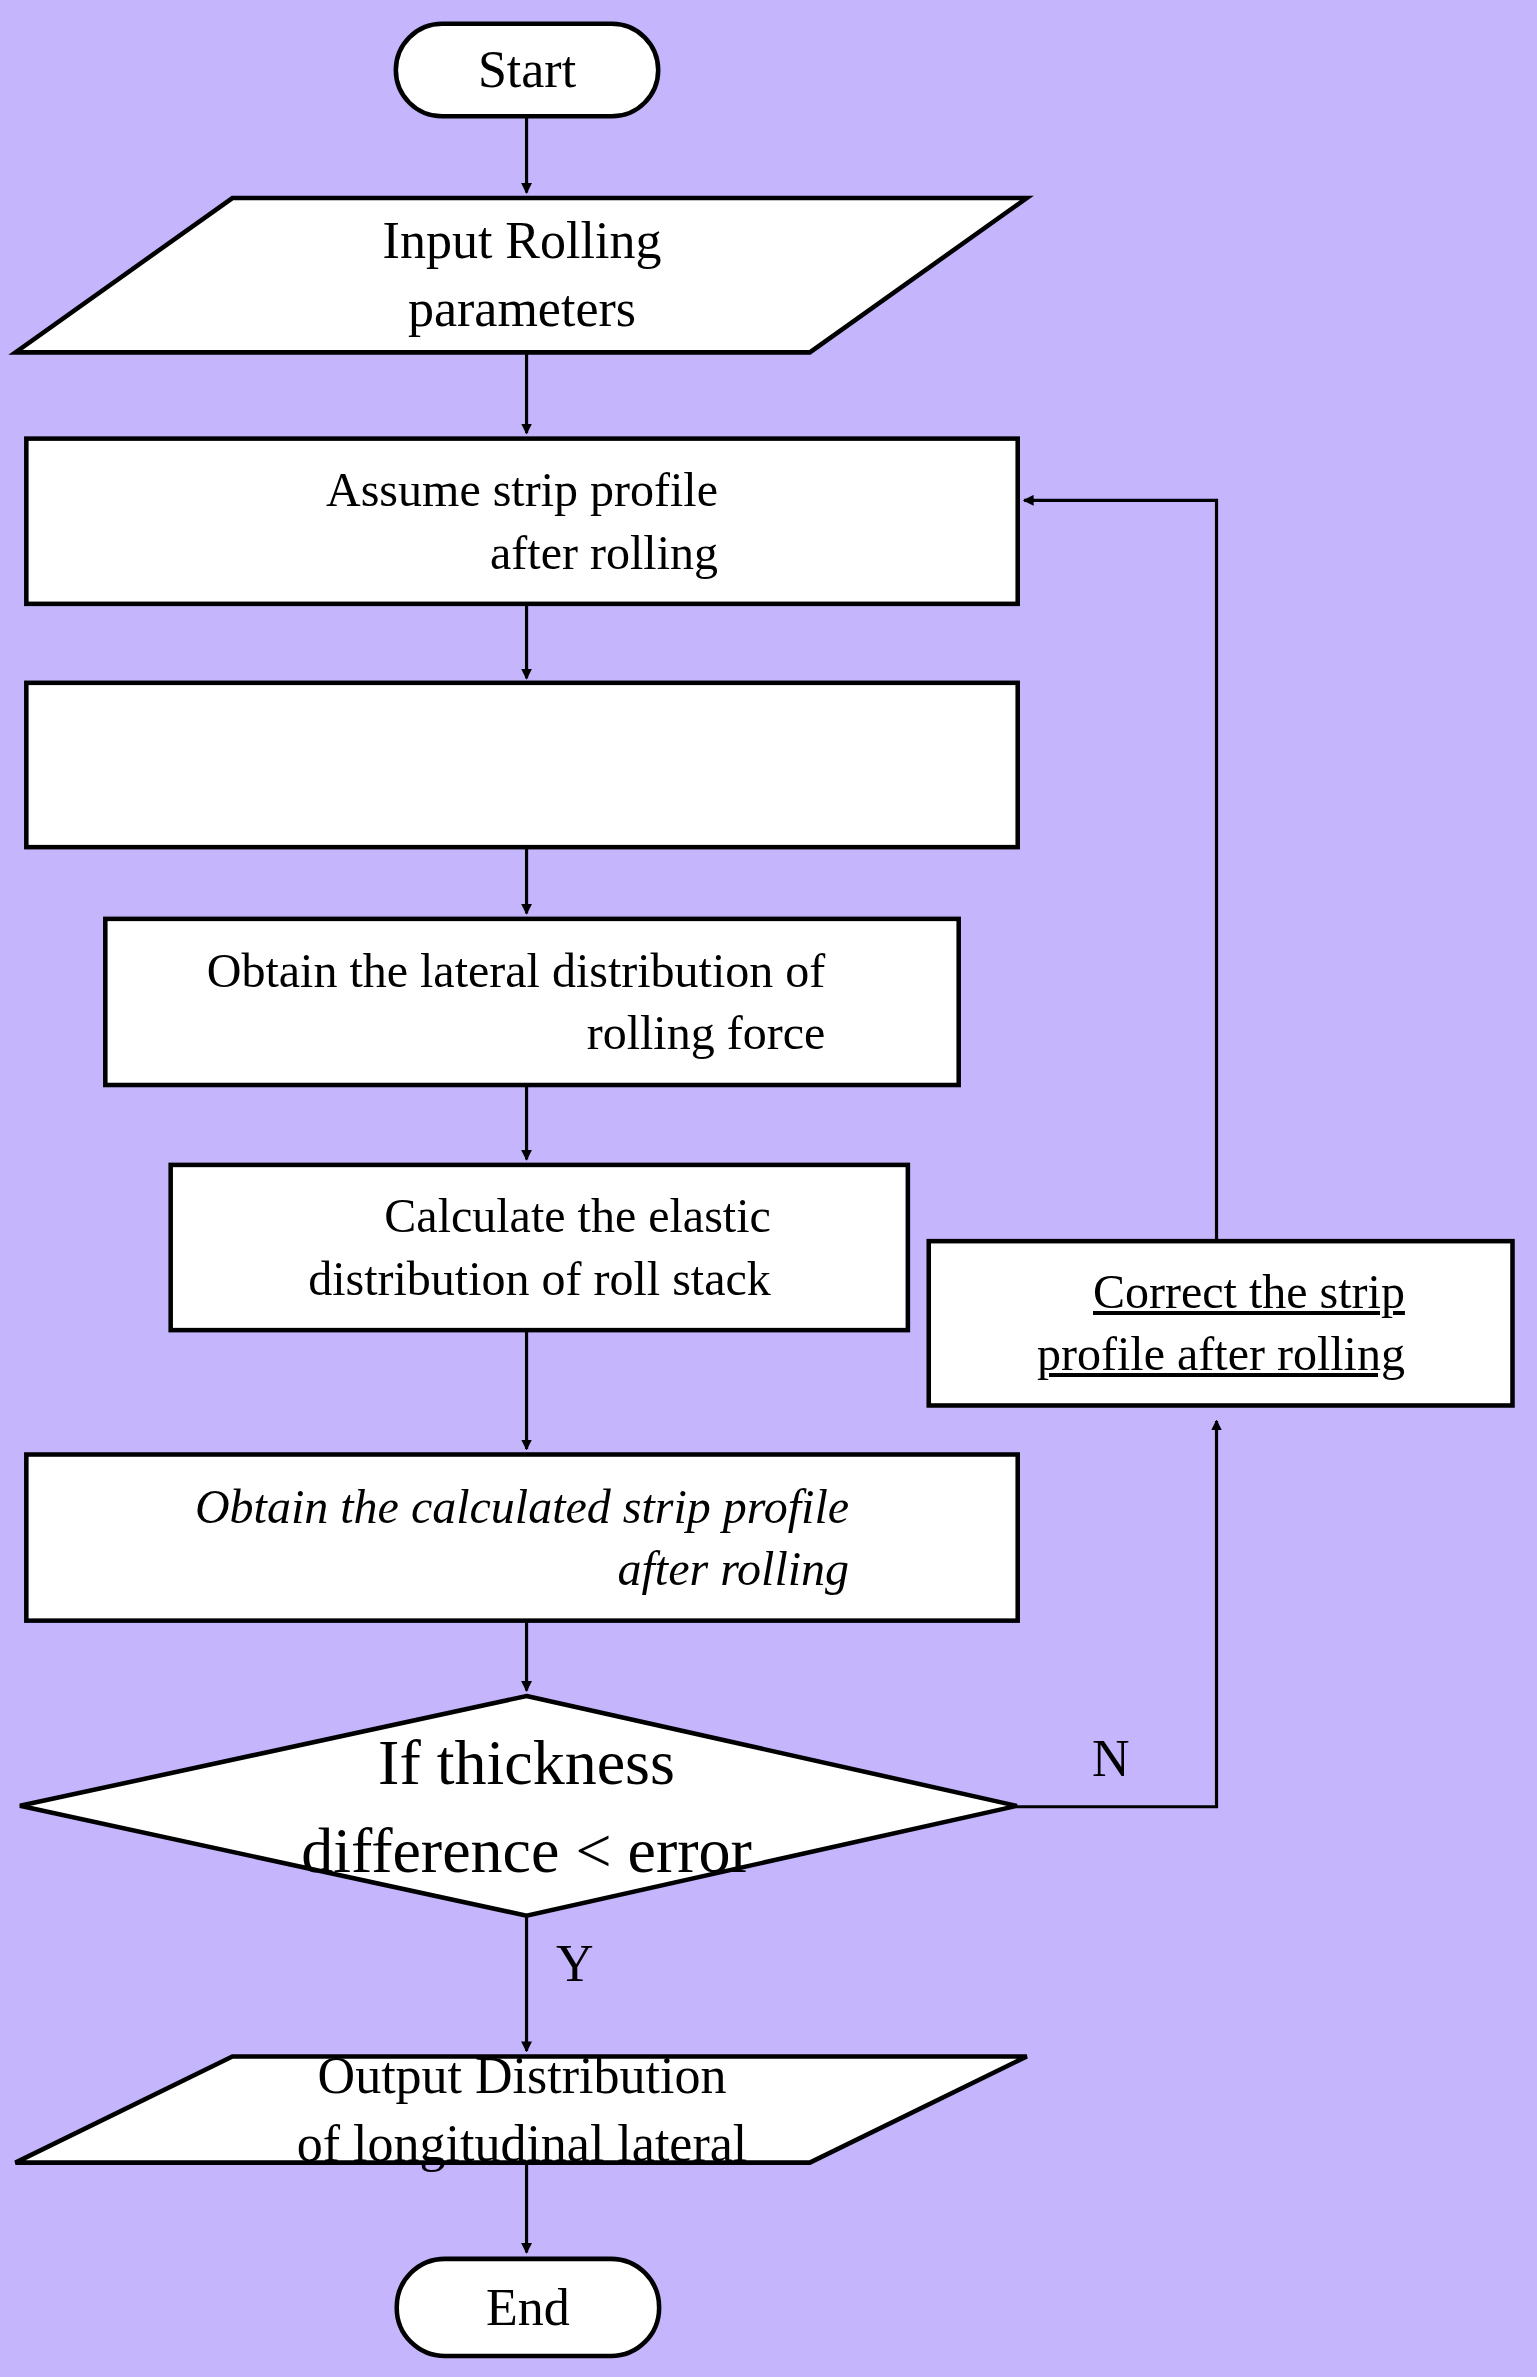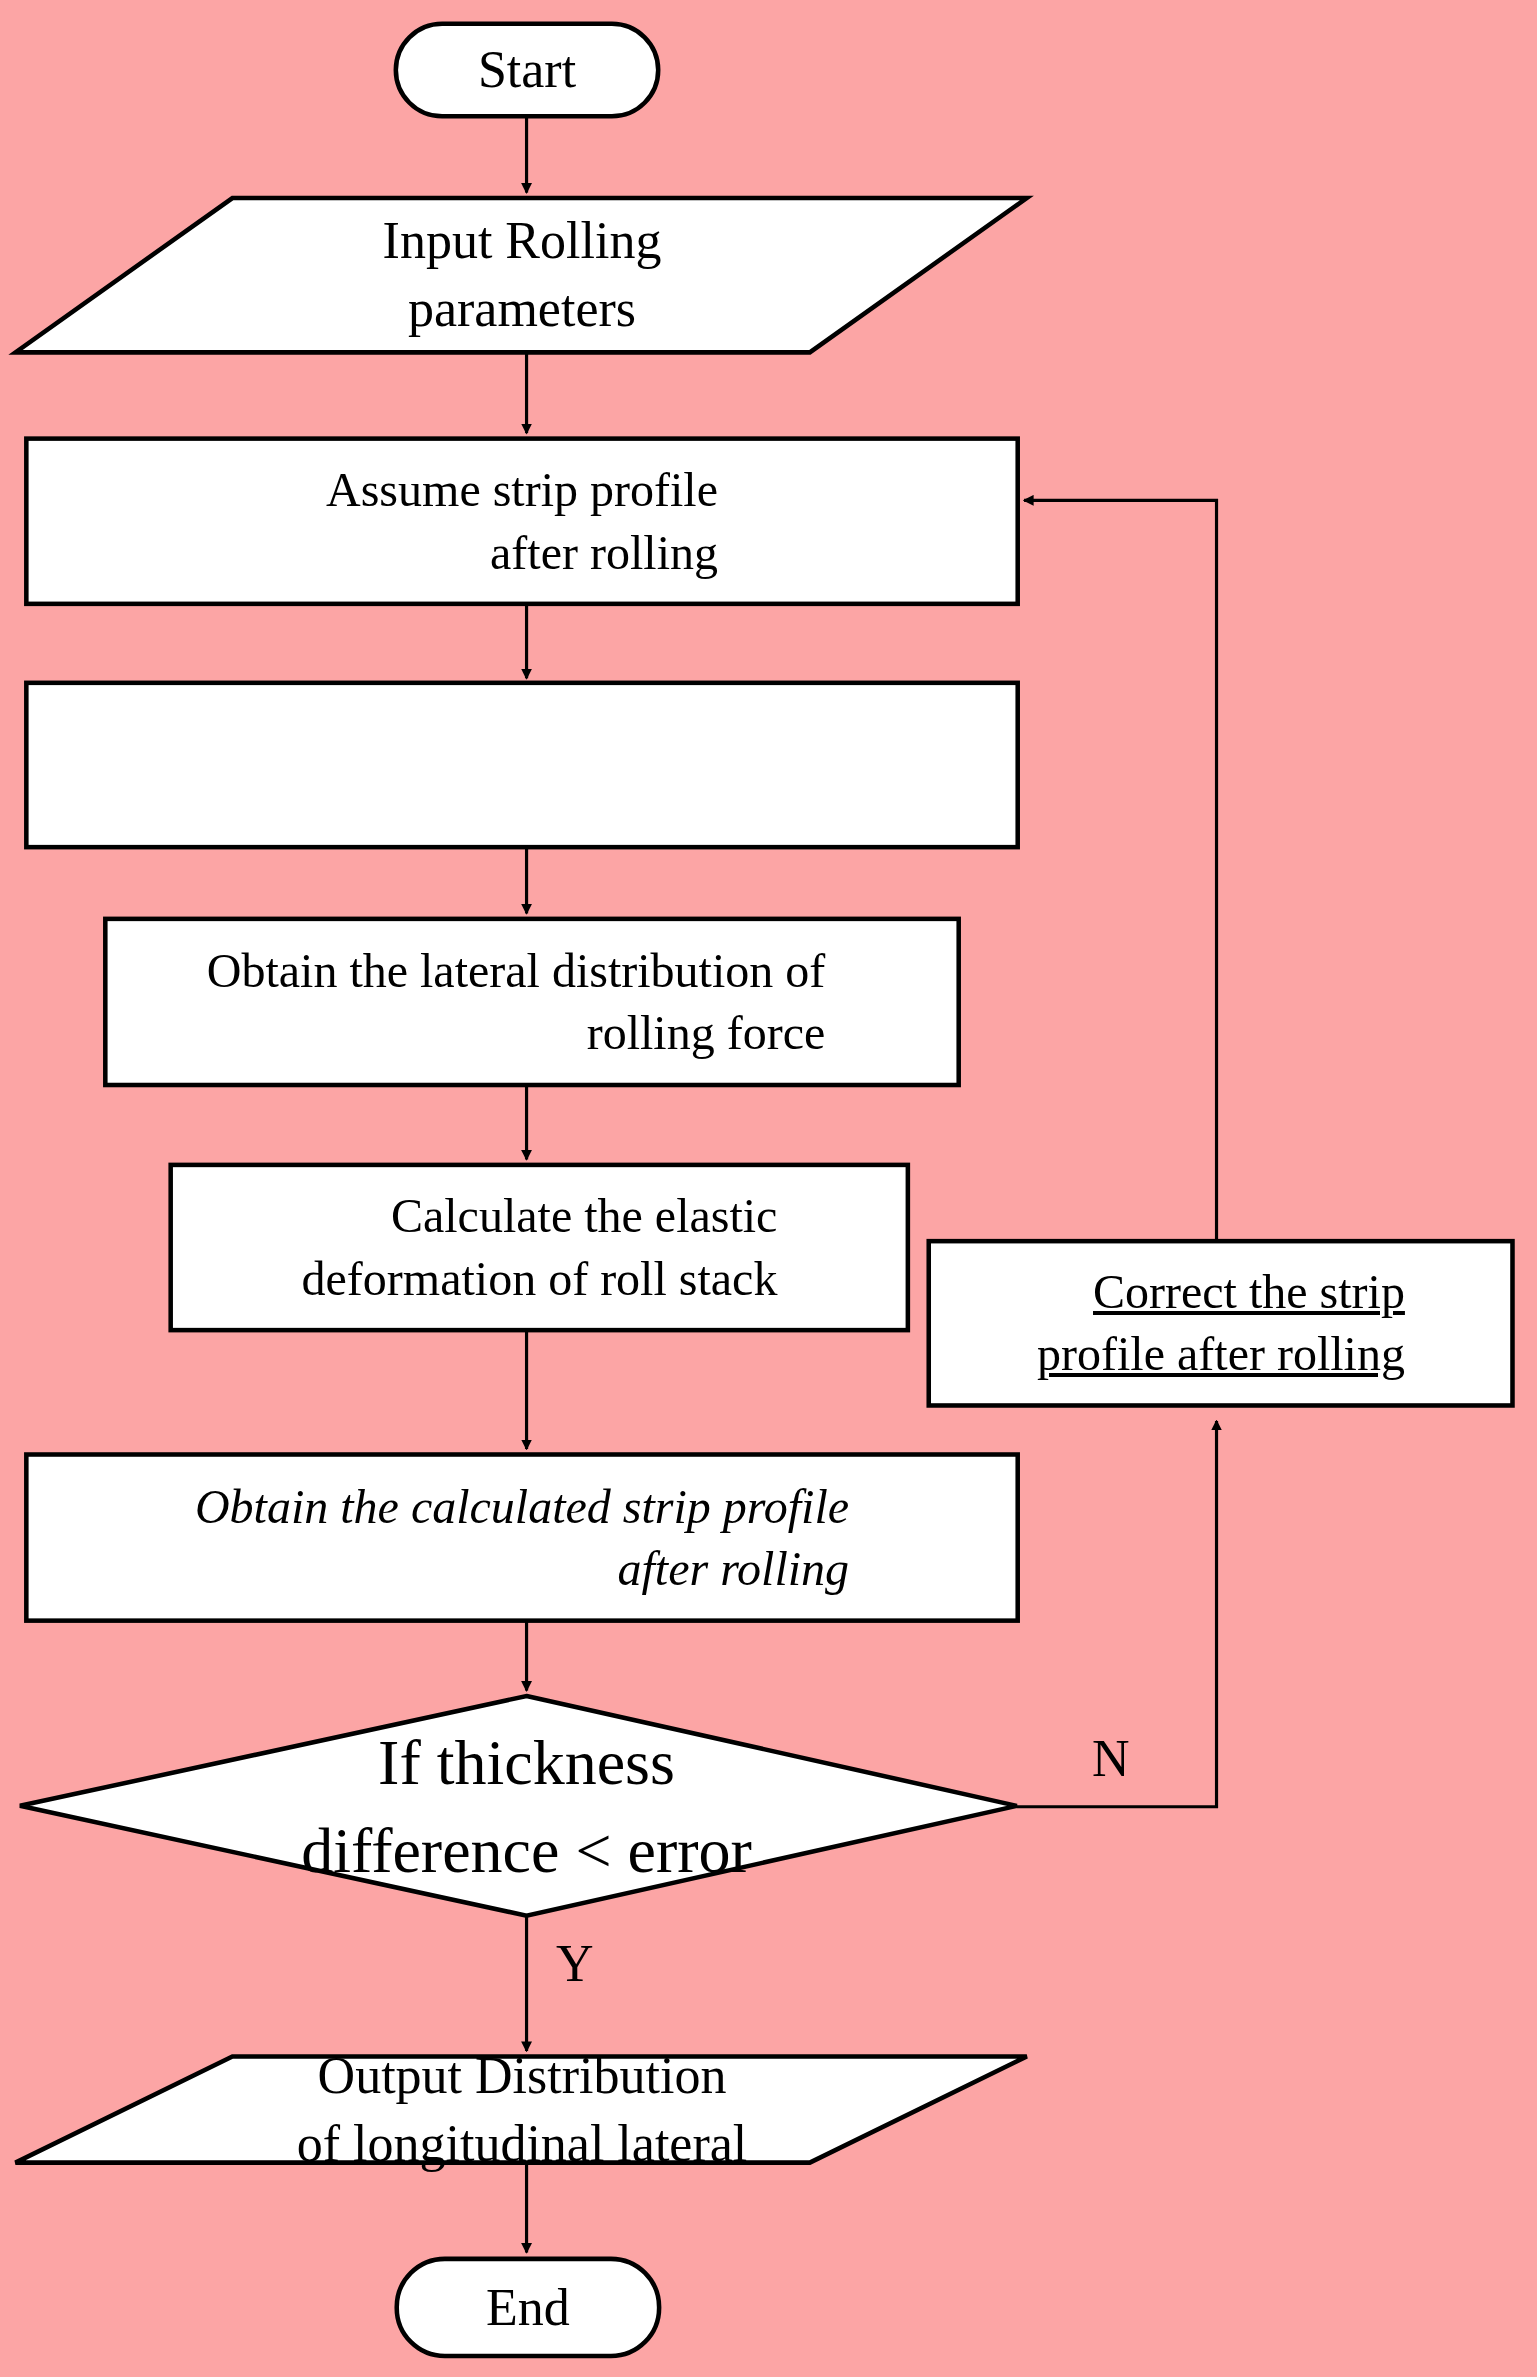--- a/index.html
+++ b/index.html
@@ -8,21 +8,21 @@
     padding: 0;
     background: #ffffff;
   }
   body {
     font-family: "Liberation Serif", "DejaVu Serif", serif;
   }
   #flow-root {
     position: relative;
     width: 1537px;
     height: 2377px;
-    background: #fca5a5;
+    background: #c4b5fd;
     overflow: hidden;
   }
   #flow-svg {
     position: absolute;
     left: 0;
     top: 0;
     width: 1537px;
     height: 2377px;
   }
   .node-label {
@@ -118,21 +118,21 @@
 parameters</div>
 
   <div class="node-label lbl-box" style="left:26px; top:439px; width:992px; height:165px;">Assume strip profile
 after rolling</div>
 
 
   <div class="node-label lbl-box" style="left:89px; top:919px; width:854px; height:166px;">Obtain the lateral distribution of
 rolling force</div>
 
   <div class="node-label lbl-box" style="left:171px; top:1165px; width:737px; height:165px;">Calculate the elastic
-deformation of roll stack</div>
+distribution of roll stack</div>
 
   <div class="node-label lbl-box" style="left:929px; top:1241px; width:584px; height:164px;text-decoration:underline;">Correct the strip
 profile after rolling</div>
 
   <div class="node-label lbl-box" style="left:26px; top:1455px; width:992px; height:166px;font-style:italic;">Obtain the calculated strip profile
 after rolling</div>
 
   <div class="node-label lbl-decision" style="left:177px; top:1707px; width:699px; height:200px;">If thickness
 difference &lt; error</div>
 

